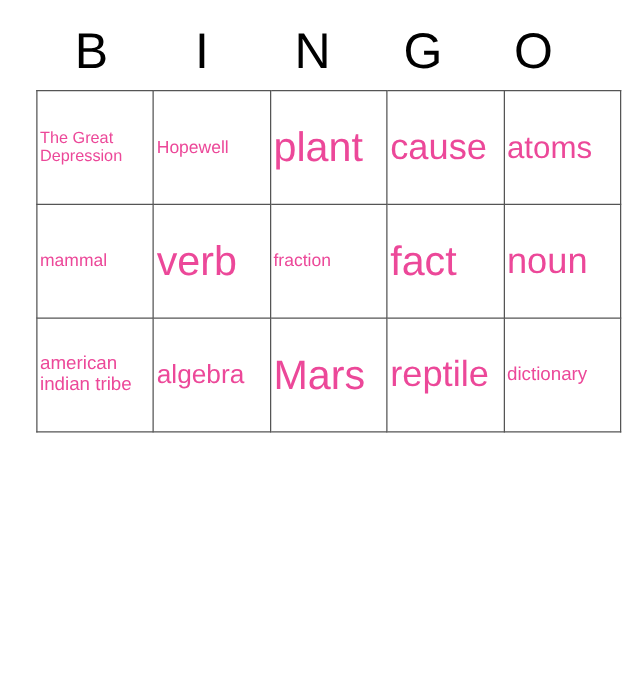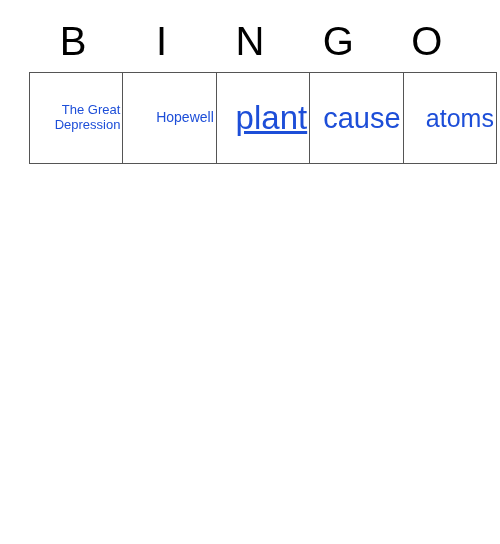--- a/index.html
+++ b/index.html
@@ -43,38 +43,38 @@
   
   .grid {
     width: 442px;
     border-collapse: collapse;
     table-layout: fixed;
   }
   .grid td {
     width: 88.4px;
     height: 88px;
     border: 1px solid #555555;
-    text-align: right;
+    text-align: left;
     vertical-align: middle;
     padding: 1px 2px;
     line-height: 1.12;
-    color: #1d4ed8;
+    color: #ec4899;
     word-wrap: break-word;
     overflow: hidden;
   }
 
   
   .fs-xs   { font-size: 11px; }
   .fs-sm   { font-size: 13px; }
   .fs-md   { font-size: 15px; }
   .fs-lg   { font-size: 14px; }
   .fs-xl   { font-size: 21px; }
   .fs-xxl  { font-size: 25px; margin-left: 44px; }
   .fs-huge { font-size: 29px; margin-top: 42px; }
-  .fs-mega { font-size: 33px; text-decoration: underline; }
+  .fs-mega { font-size: 33px; }
 </style>
 </head>
 <body>
 
 <div id="bingo-card">
 
   <div class="header-row">
     <div class="header-cell">B</div>
     <div class="header-cell">I</div>
     <div class="header-cell">N</div>
@@ -84,16 +84,30 @@
 
   <table class="grid">
     <tbody>
       <tr>
         <td class="fs-sm">The Great Depression</td>
         <td class="fs-lg">Hopewell</td>
         <td class="fs-mega">plant</td>
         <td class="fs-huge">cause</td>
         <td class="fs-xxl">atoms</td>
       </tr>
+      <tr>
+        <td class="fs-lg">mammal</td>
+        <td class="fs-mega">verb</td>
+        <td class="fs-lg">fraction</td>
+        <td class="fs-mega">fact</td>
+        <td class="fs-huge">noun</td>
+      </tr>
+      <tr>
+        <td class="fs-md">american indian tribe</td>
+        <td class="fs-xl">algebra</td>
+        <td class="fs-mega">Mars</td>
+        <td class="fs-huge">reptile</td>
+        <td class="fs-md">dictionary</td>
+      </tr>
     </tbody>
   </table>
 
 </div>
 
 </body></html>

